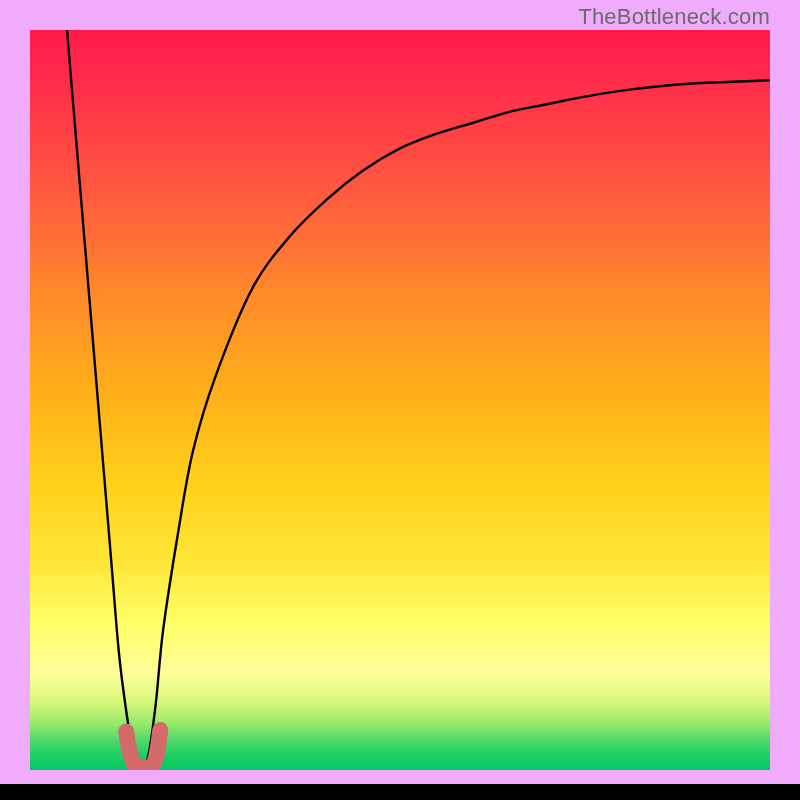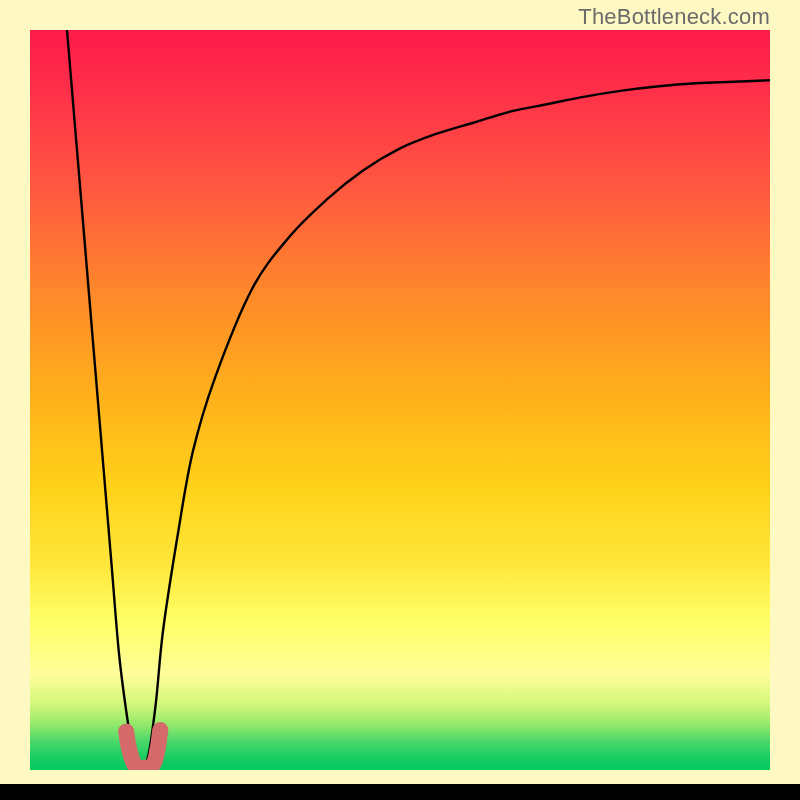--- a/index.html
+++ b/index.html
@@ -8,21 +8,21 @@
     width: 800px;
     height: 800px;
     overflow: hidden;
     background: #000;
     font-family: Arial, Helvetica, sans-serif;
   }
   .frame {
     position: relative;
     width: 800px;
     height: 784px;
-    background: #fef9c3;
+    background: #f0abfc;
   }
   .plot-area {
     position: absolute;
     left: 30px;
     top: 30px;
     width: 740px;
     height: 740px;
     background: linear-gradient(to bottom,
       #ff1a4a 0%,
       #ff2f4a 8%,

